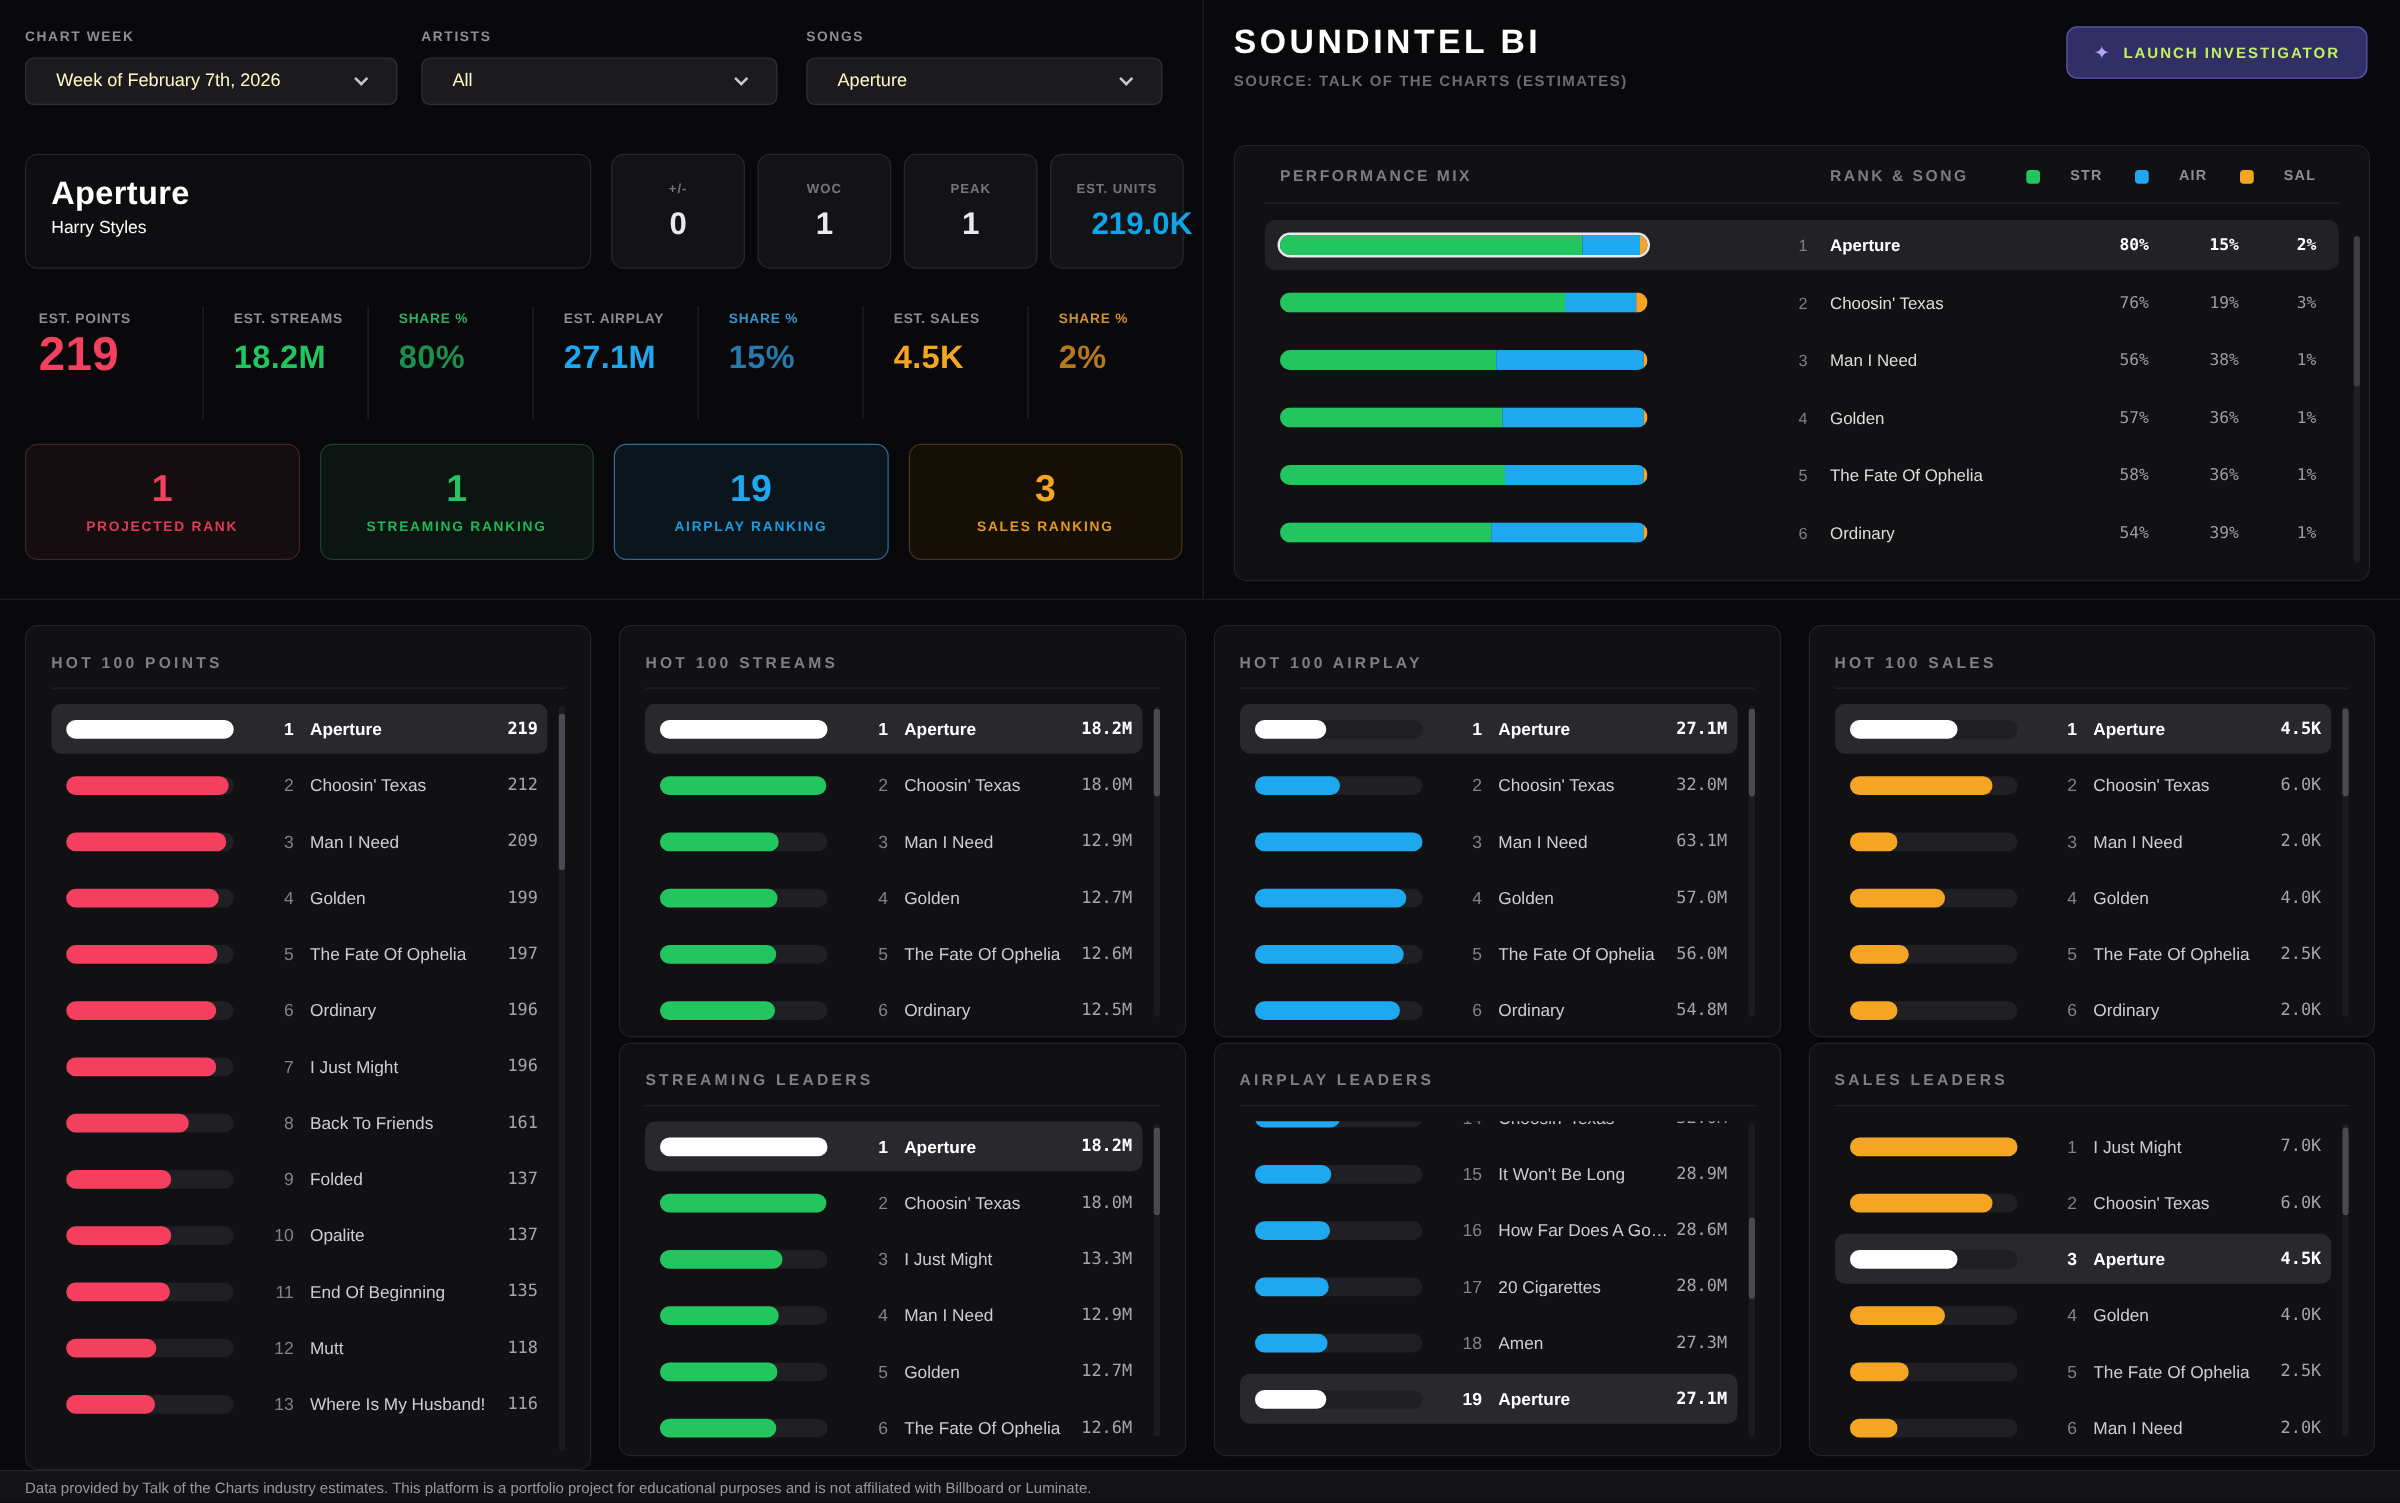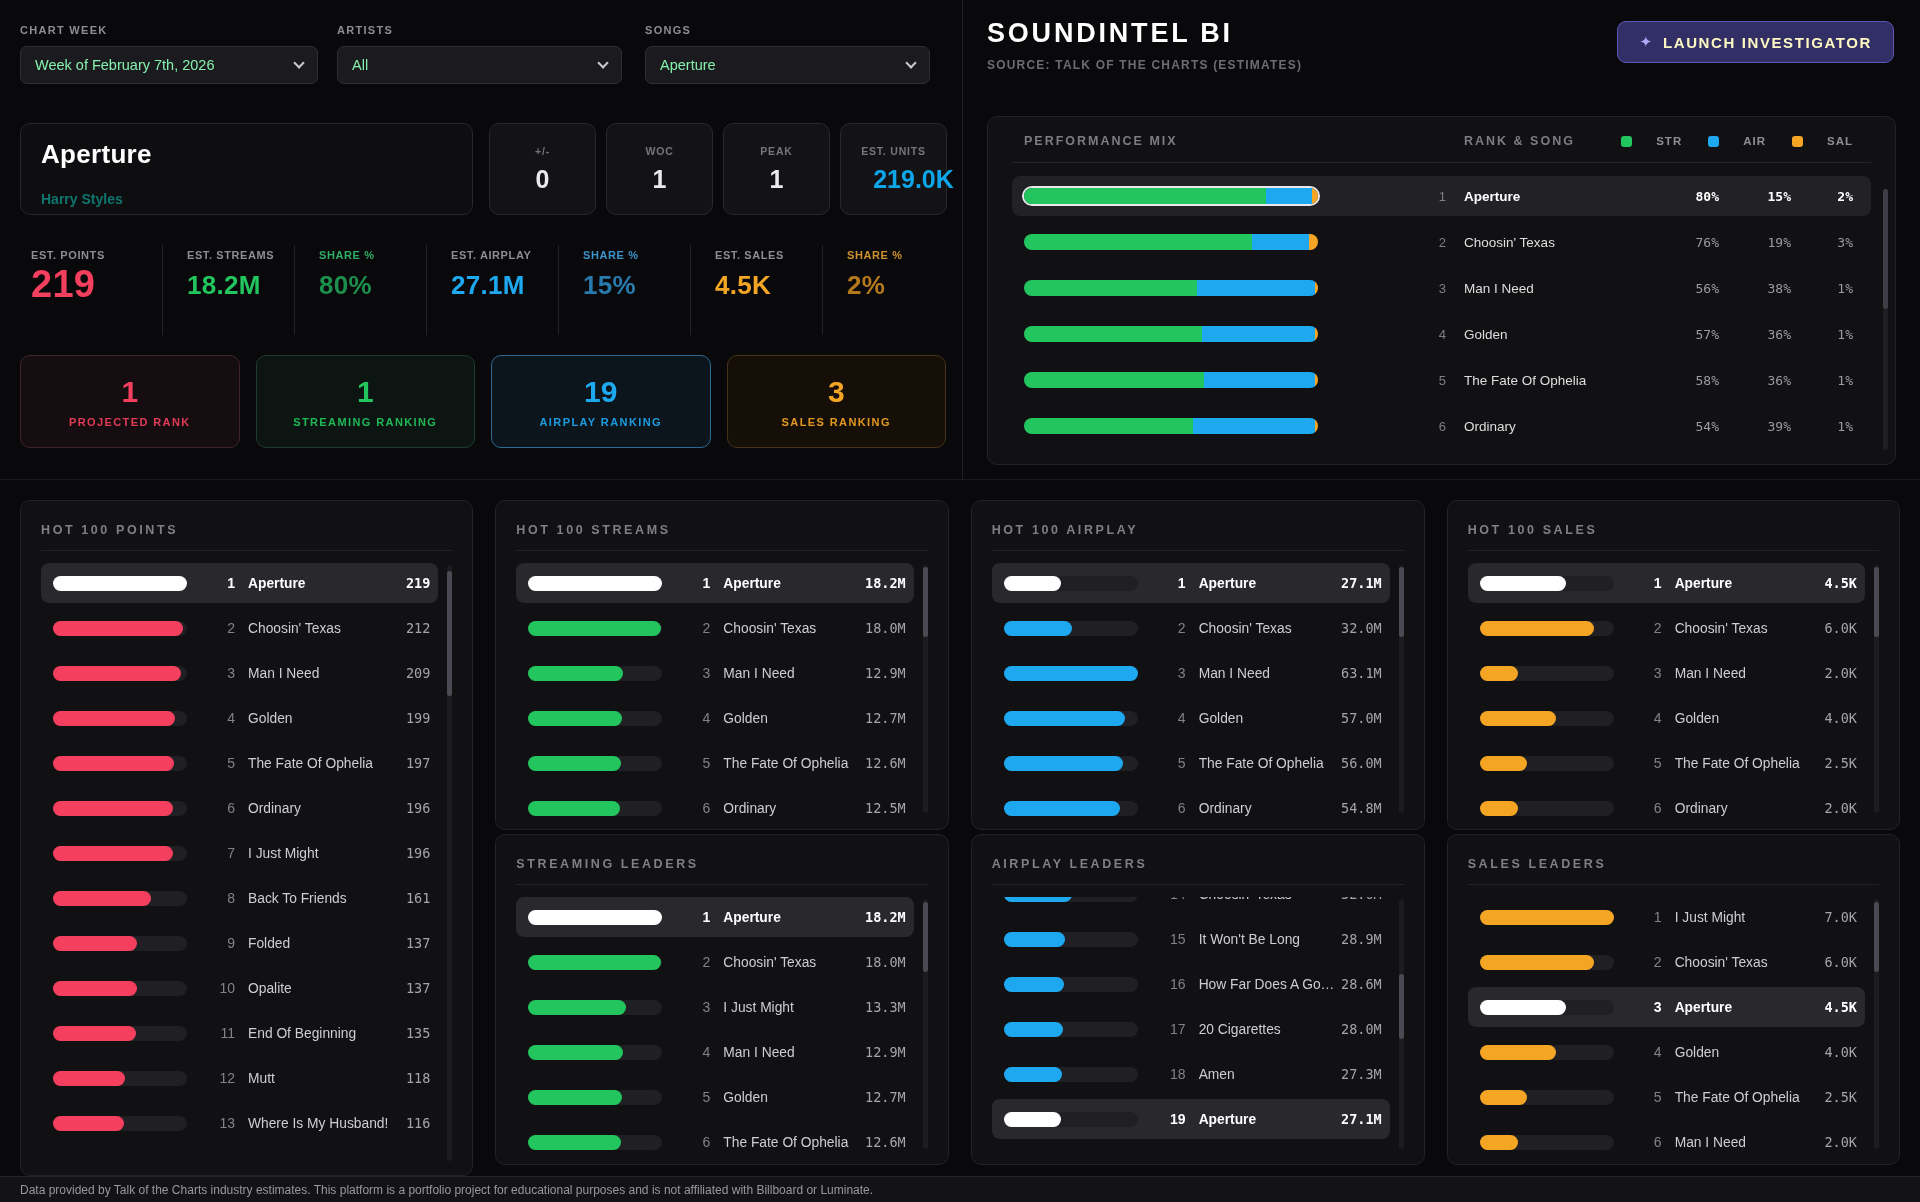--- a/index.html
+++ b/index.html
@@ -8,33 +8,33 @@
 
   
   .top { display:flex; height:480px; border-bottom:1px solid #1c1c20; }
   .top-left { width:962px; padding:14px 0 0 20px; }
   .top-right { flex:1; border-left:1px solid #202025; padding:14px 24px 0; position:relative; }
 
   .filters { display:flex; }
   .filter { }
   .flabel { font-size:11px; font-weight:bold; letter-spacing:1.3px; color:#8d8d94; margin:10px 0 10px; }
   .sel { height:38px; background:#1b1b1f; border:1px solid #2f2f35; border-radius:7px;
-         display:flex; align-items:center; justify-content:space-between; padding:0 14px;
-         font-size:14.5px; color:#86efac; cursor:pointer; }
+         display:flex; align-items:center; justify-content:space-between; padding:0 24px;
+         font-size:14.5px; color:#fef9c3; cursor:pointer; }
   .sel-week { width:298px; } .f1 { margin-right:19px; }
   .sel-artists { width:285px; } .f2 { margin-right:23px; }
   .sel-songs { width:285px; }
   .chev { width:8px; height:8px; border-left:2px solid #c8c8cf; border-bottom:2px solid #c8c8cf;
           transform:rotate(-45deg); margin-top:-4px; flex-shrink:0; }
 
   .song-row { display:flex; margin-top:39px; }
   .song-card { width:453px; height:92px; border:1px solid #27272c; background:#0e0e11;
                border-radius:10px; padding:15px 20px; margin-right:16px; }
   .song-title { font-size:26px; font-weight:800; color:#ffffff; letter-spacing:.3px; }
-  .song-artist { font-size:14px; color:#0f766e; margin-top:21px;font-weight:bold; }
+  .song-artist { font-size:14px; color:#ffffff; margin-top:3px; }
   .chip { width:107px; height:92px; background:#131316; border:1px solid #28282d; border-radius:10px;
           display:flex; flex-direction:column; align-items:center; justify-content:center; margin-right:10px; }
   .chip-label { font-size:10.5px; font-weight:bold; color:#75757c; letter-spacing:.8px; }
   .chip-value { font-size:25px; font-weight:800; color:#e9e9ee; margin-top:8px; }
   .chip-units .chip-value { color:#0ea5e9;margin-left:40px; }
 
   .metrics { display:flex; margin-top:30px; height:90px; }
   .metric { width:132px; padding-left:24px; border-left:1px solid #232327; }
   .metric:first-child { border-left:none; padding-left:11px; width:142px; }
   .mlabel { font-size:11px; font-weight:bold; letter-spacing:.6px; color:#8d8d94; margin-top:4px; }
@@ -57,21 +57,21 @@
   .rc-blue   { background:#0c151c; border:1px solid #2e6b94; } .rc-blue .rc-value,.rc-blue .rc-label { color:#1ea8f0; }
   .rc-orange { background:#150f08; border:1px solid #46331a; } .rc-orange .rc-value,.rc-orange .rc-label { color:#f5a524; }
 
   
   .bi-title { font-size:27px; font-weight:800; letter-spacing:2.8px; color:#ffffff; margin-top:4px; }
   .bi-source { font-size:12px; font-weight:bold; letter-spacing:1.2px; color:#6c6c74; margin-top:9px; }
   .launch-btn { position:absolute; top:21px; right:26px; height:42px; padding:0 21px;
                 display:flex; align-items:center; background:#322e66; border:1px solid #5d56b4;
                 border-radius:9px; cursor:pointer; }
   .launch-icon { color:#b0a7f8; font-size:15px; margin-right:11px; }
-  .launch-label { color:#fef9c3; font-size:15px; font-weight:bold; letter-spacing:1.6px; }
+  .launch-label { color:#bef264; font-size:12px; font-weight:bold; letter-spacing:1.6px; }
 
   .pm-panel { margin-top:44px; height:349px; background:#111113; border:1px solid #222227;
               border-radius:10px; padding:17px 24px 0; position:relative; }
   .pm-grid { display:grid; grid-template-columns:294px 128px 1fr 70px 72px 62px; align-items:center; }
   .pm-head { padding:0 18px 14px 12px; border-bottom:1px solid #242429; margin-bottom:13px; }
   .pm-h-label { font-size:12.5px; font-weight:bold; letter-spacing:2px; color:#7c7c84; }
   .pm-legend { grid-column:4 / 7; display:flex; justify-content:flex-end; gap:26px; }
   .lg-item { display:flex; align-items:center;gap:16px; }
   .lg-sq { width:11px; height:11px; border-radius:3px; margin-right:8px; }
   .lg-label { font-size:11.5px; font-weight:bold; letter-spacing:1px; color:#8e8e95; }

